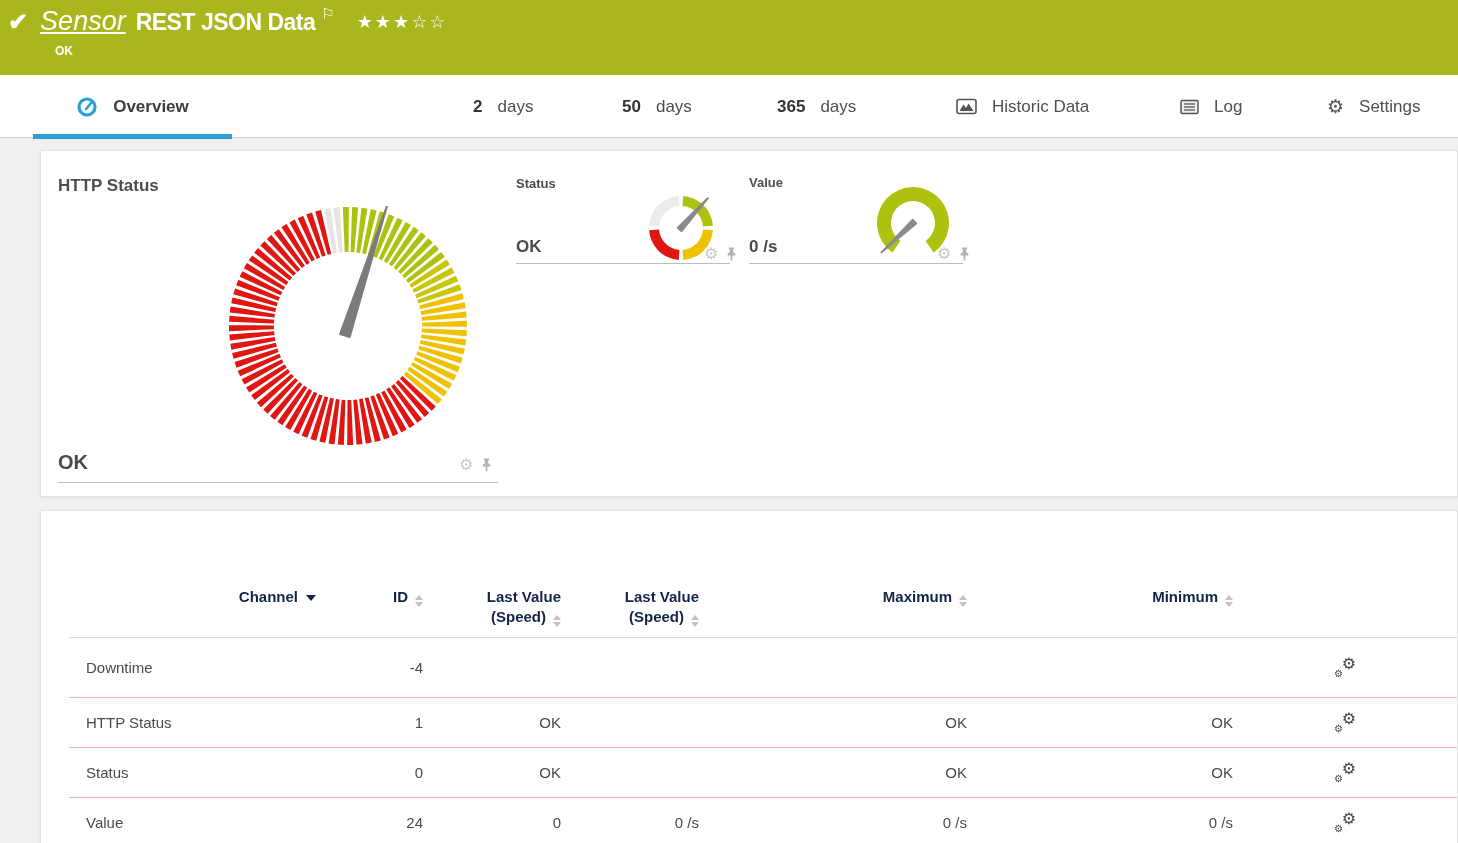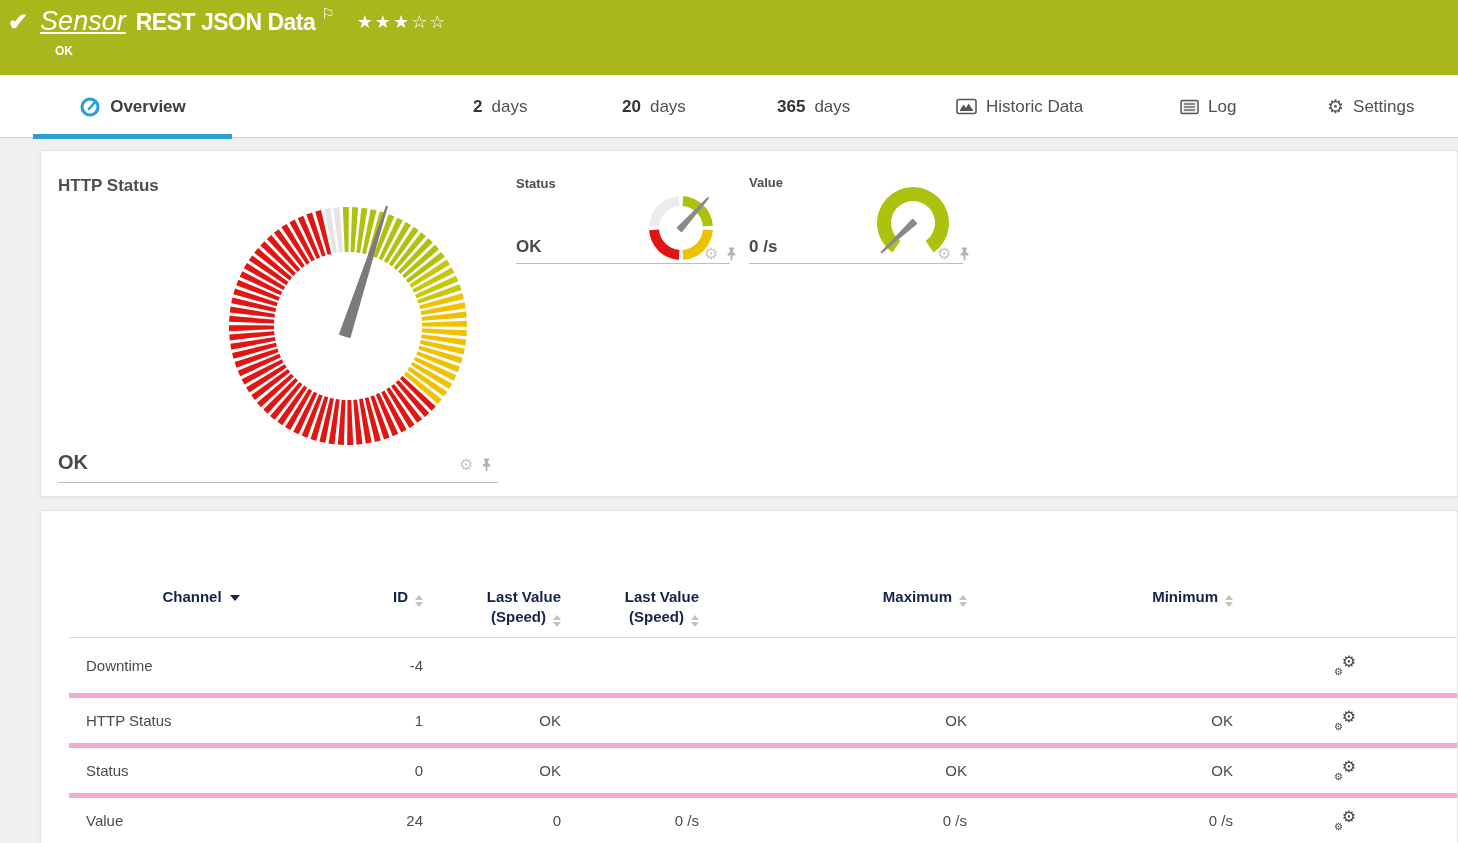--- a/index.html
+++ b/index.html
@@ -11,21 +11,21 @@
   .topbar-inner { position:absolute; left:8px; top:6px; display:flex; align-items:baseline; }
   .check-ic { font-size:24px; font-weight:bold; }
   .sensor-kind { font-style:italic; font-size:27px; margin-left:12px;text-decoration:underline; }
   .sensor-title { font-weight:bold; font-size:23px; margin-left:10px; letter-spacing:-0.5px; }
   .flag-ic { font-size:15px; margin-left:6px; position:relative; top:-11px; }
   .stars { font-size:18px; margin-left:22px; letter-spacing:2px; position:relative; top:-2px; }
   .topbar-status { position:absolute; left:55px; top:44px; font-size:12px; font-weight:bold; }
 
   
   .tabbar { position:absolute; left:0; top:75px; width:1458px; height:63px; background:#fff; border-bottom:1px solid #cfcfcf; }
-  .tab { position:absolute; top:0; height:63px; display:flex; align-items:center; gap:9px; font-size:17px; color:#4f4f4f; cursor:pointer; }
+  .tab { position:absolute; top:0; height:63px; display:flex; align-items:center; gap:15px; font-size:17px; color:#4f4f4f; cursor:pointer; }
   .tab .num { font-weight:bold; color:#333; }
   .tab-overview { left:33px; width:199px; justify-content:center; font-weight:bold; color:#3d3d3d; }
   .tab-overview::after { content:""; position:absolute; left:0; bottom:-1px; width:100%; height:5px; background:#2d9fd8; }
   .tab-live { left:270px; } .tab-d2 { left:473px; } .tab-d30 { left:622px; } .tab-d365 { left:777px; }
   .tab-historic { left:956px; } .tab-log { left:1180px; } .tab-settings { left:1327px; }
   .tab .glyph-ic { font-size:19px; color:#555; }
 
   
   .panel { position:absolute; left:40px; width:1418px; background:#fff; border:1px solid #e2e2e2; box-shadow:0 1px 2px rgba(0,0,0,0.06); }
   .panel-gauges { top:150px; height:347px; }
@@ -54,22 +54,22 @@
   .v-value { left:708px; top:86px; font-size:17px; }
   .i-value { left:896px; top:95px; }
   .d-value { left:708px; top:112px; width:214px; }
   .g-value { position:absolute; left:824px; top:24px; }
 
   
   .grid { display:grid; grid-template-columns:247px 107px 138px 138px 268px 266px auto; }
   .thead { margin-left:28px; padding-top:76px; padding-bottom:10px; border-bottom:1px solid #d8d8d8;
            font-size:15px; font-weight:bold; color:#14234b; align-items:start; }
   .th { text-align:right; line-height:20px; }
-  .th-channel { text-align:center; padding-left:17px; }
-  .trow { margin-left:28px; height:50px; align-items:center; border-bottom:5px solid #f9a8d4; font-size:15px; color:#4b4b4b; }
+  .th-channel { text-align:right; padding-left:17px; }
+  .trow { margin-left:28px; height:50px; align-items:center; border-bottom:1px solid #f9a8d4; font-size:15px; color:#4b4b4b; }
   .trow-first { height:60px; }
   .td { text-align:right; }
   .td-channel { text-align:left; padding-left:17px; }
   .td-gear { display:flex; justify-content:center; }
 
   .sort { display:inline-flex; flex-direction:column; gap:2px; vertical-align:2px; margin-left:7px; cursor:pointer; }
   .sort i { display:block; width:0; height:0; border-left:4px solid transparent; border-right:4px solid transparent; }
   .sort .up { border-bottom:5px solid #c2c2c2; }
   .sort .down { border-top:5px solid #c2c2c2; }
   .caret-down { display:inline-block; width:0; height:0; border-left:5px solid transparent; border-right:5px solid transparent;
@@ -101,21 +101,21 @@
       <circle cx="11" cy="11" r="8" fill="#fff" stroke="#2d9fd8" stroke-width="3.2"></circle>
       <line x1="10" y1="13" x2="16" y2="6" stroke="#2d9fd8" stroke-width="2.6" stroke-linecap="round"></line>
     </svg>
     <span>Overview</span>
   </div>
   <div class="tab tab-d2">
     <span class="num">2</span>
     <span>days</span>
   </div>
   <div class="tab tab-d30">
-    <span class="num">20</span>
+    <span class="num">50</span>
     <span>days</span>
   </div>
   <div class="tab tab-d365">
     <span class="num">365</span>
     <span>days</span>
   </div>
   <div class="tab tab-historic">
     <svg width="21" height="17" viewBox="0 0 21 17">
       <rect x="1" y="1.5" width="19" height="14" rx="2" fill="none" stroke="#555" stroke-width="1.6"></rect>
       <path d="M3.5 13 L7.5 6.5 L10 10 L12.5 5.5 L17.5 13 Z" fill="#555"></path>

